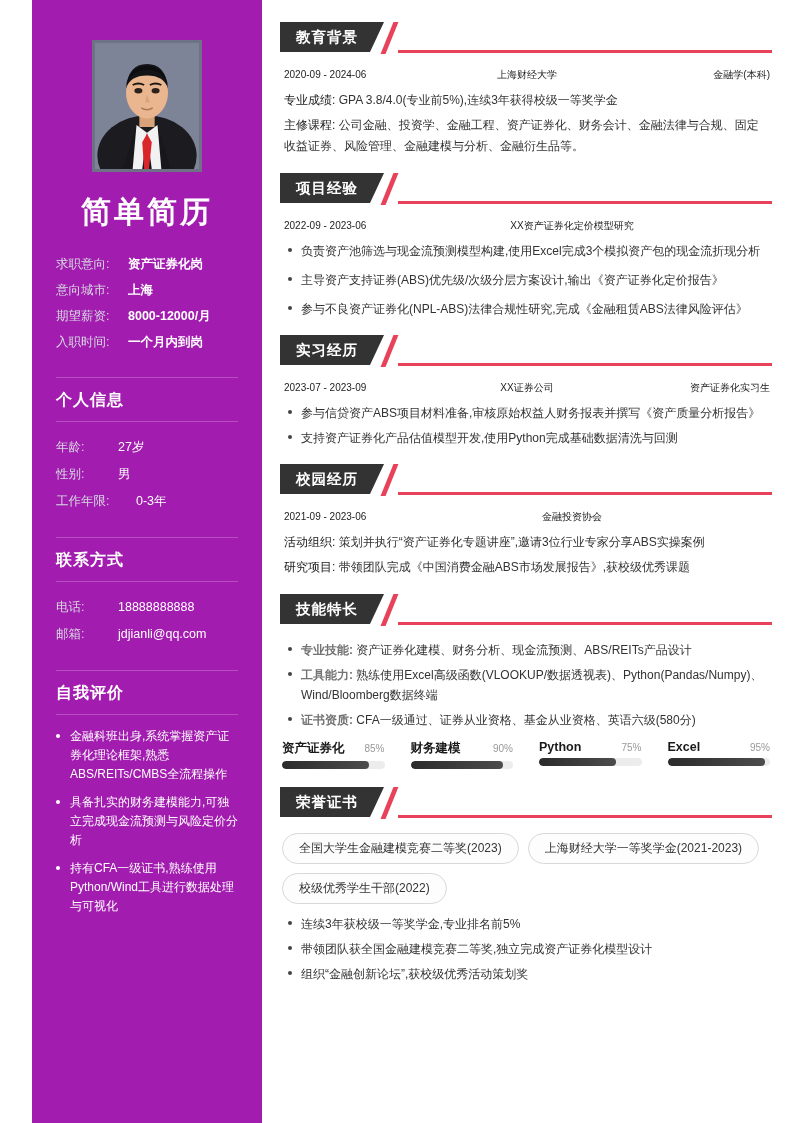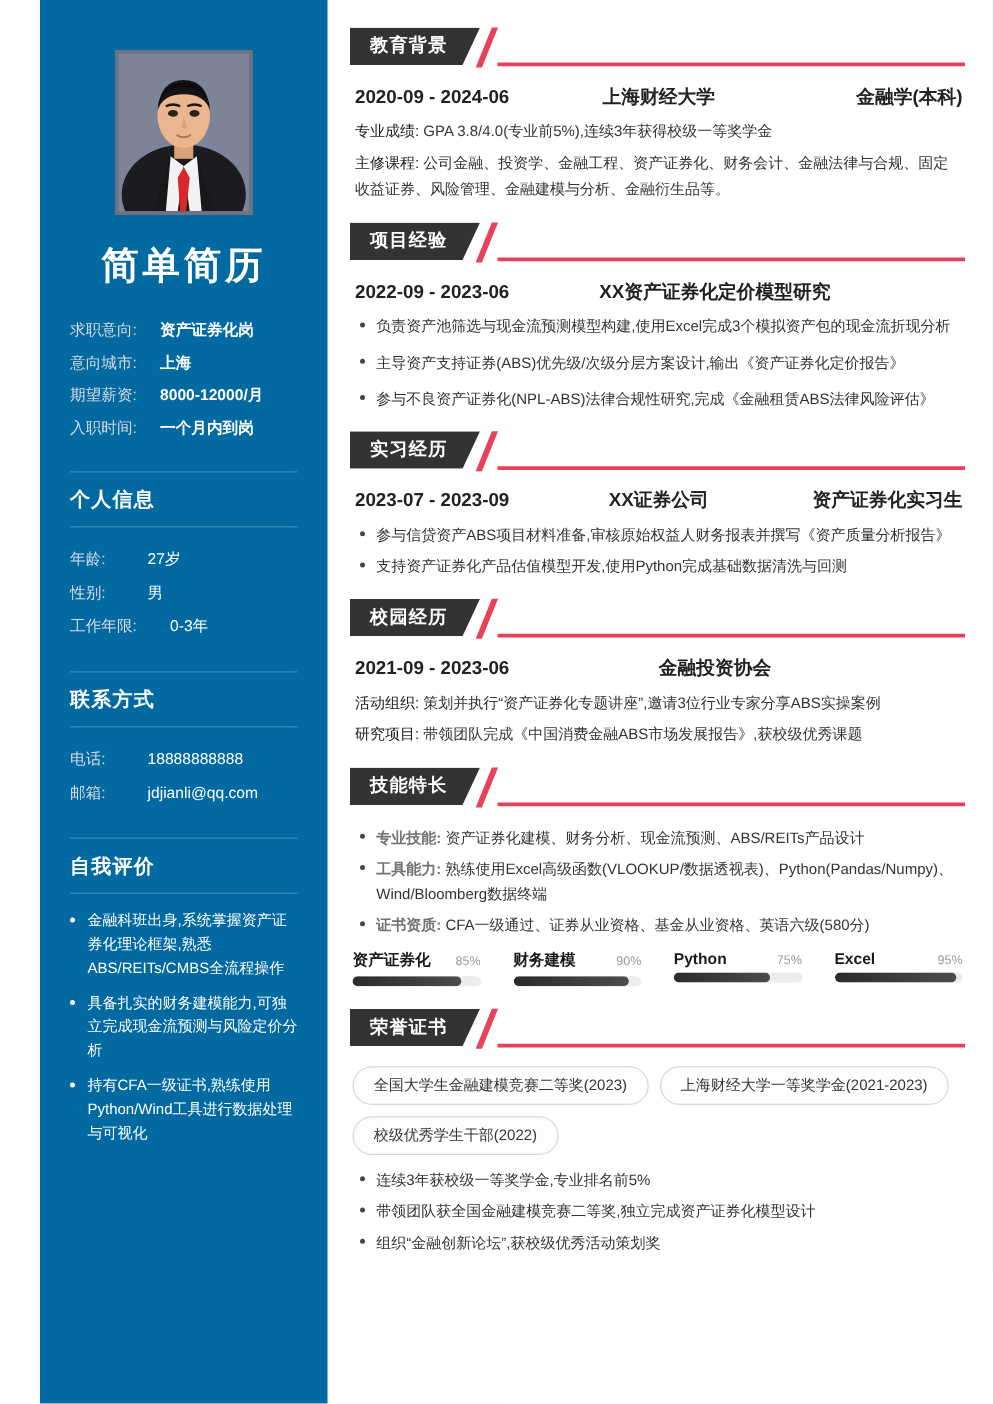--- a/index.html
+++ b/index.html
@@ -14,21 +14,21 @@
     background: #ffffff;
     overflow: hidden;
     display: flex;
   }
 
   
   .sidebar {
     position: absolute;
     left: 32px; top: 0;
     width: 230px; height: 1123px;
-    background: #0369a1;
+    background: #a21caf;
     padding: 0 24px;
     color: #ffffff;
   }
   .avatar-wrap {
     margin: 40px auto 0;
     width: 110px; height: 132px;
     border: 3px solid #6d7284;
     background: #7f8495;
     overflow: hidden;
     position: relative;
@@ -134,22 +134,22 @@
     background: #e8415a;
     bottom: 3px;
     right: 0;
   }
 
   .sec-body { padding: 0 2px 0 4px; margin-bottom: 16px; }
 
   .entry-row {
     display: flex;
     align-items: baseline;
-    font-size: 15px;
-    font-weight: 700;
+    font-size: 10px;
+    font-weight: 400;
     color: #222222;
     margin-bottom: 8px;
   }
   .entry-date { width: 150px; }
   .entry-org  { flex: 1; text-align: center; }
   .entry-role { width: 150px; text-align: right; }
   .entry-row.two .entry-org { text-align: center; padding-right: 60px; }
 
   .detail-line {
     font-size: 12px;

